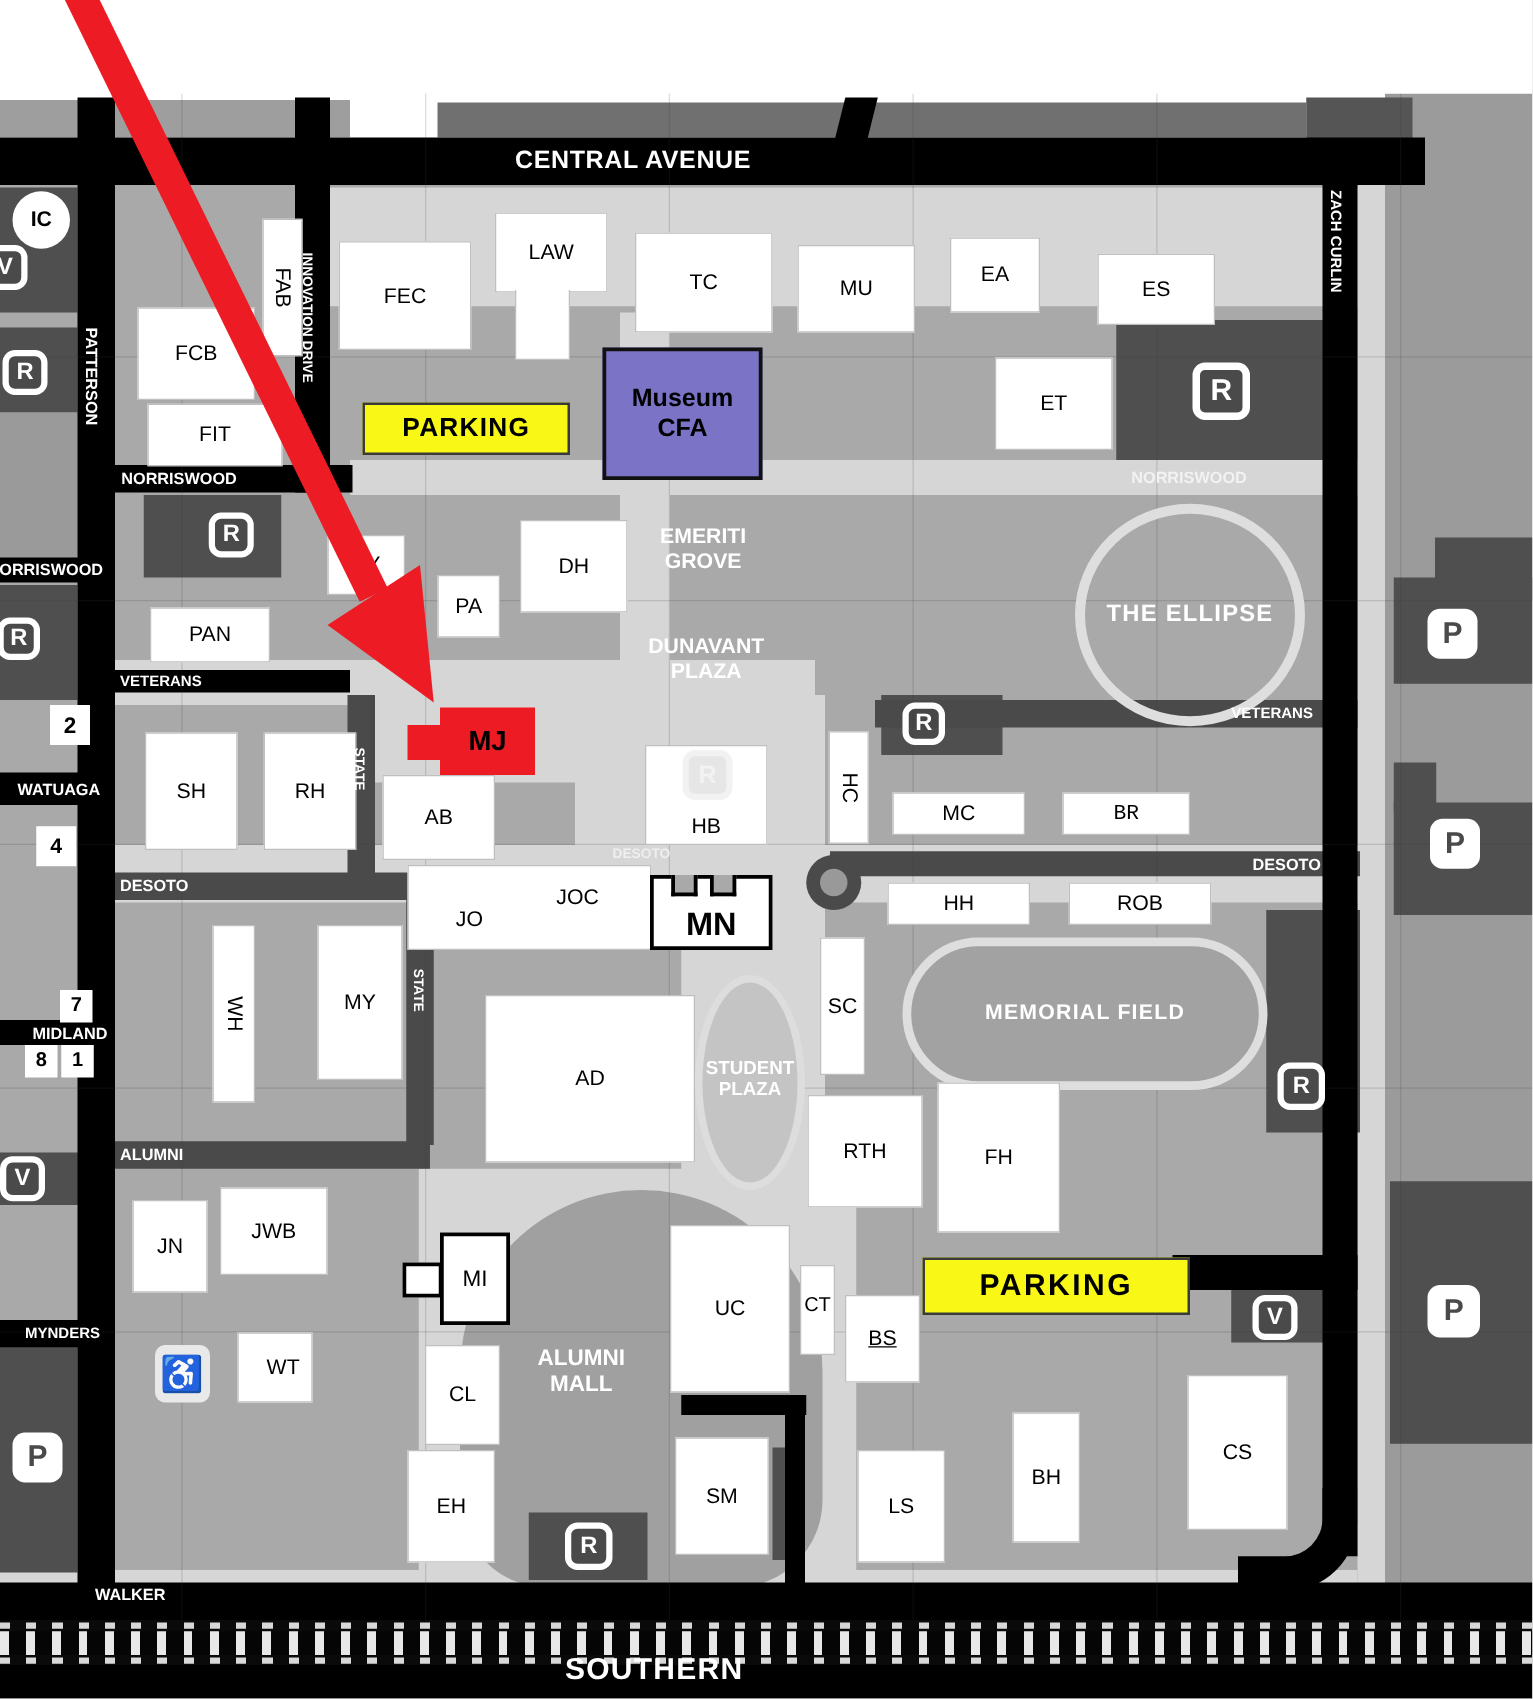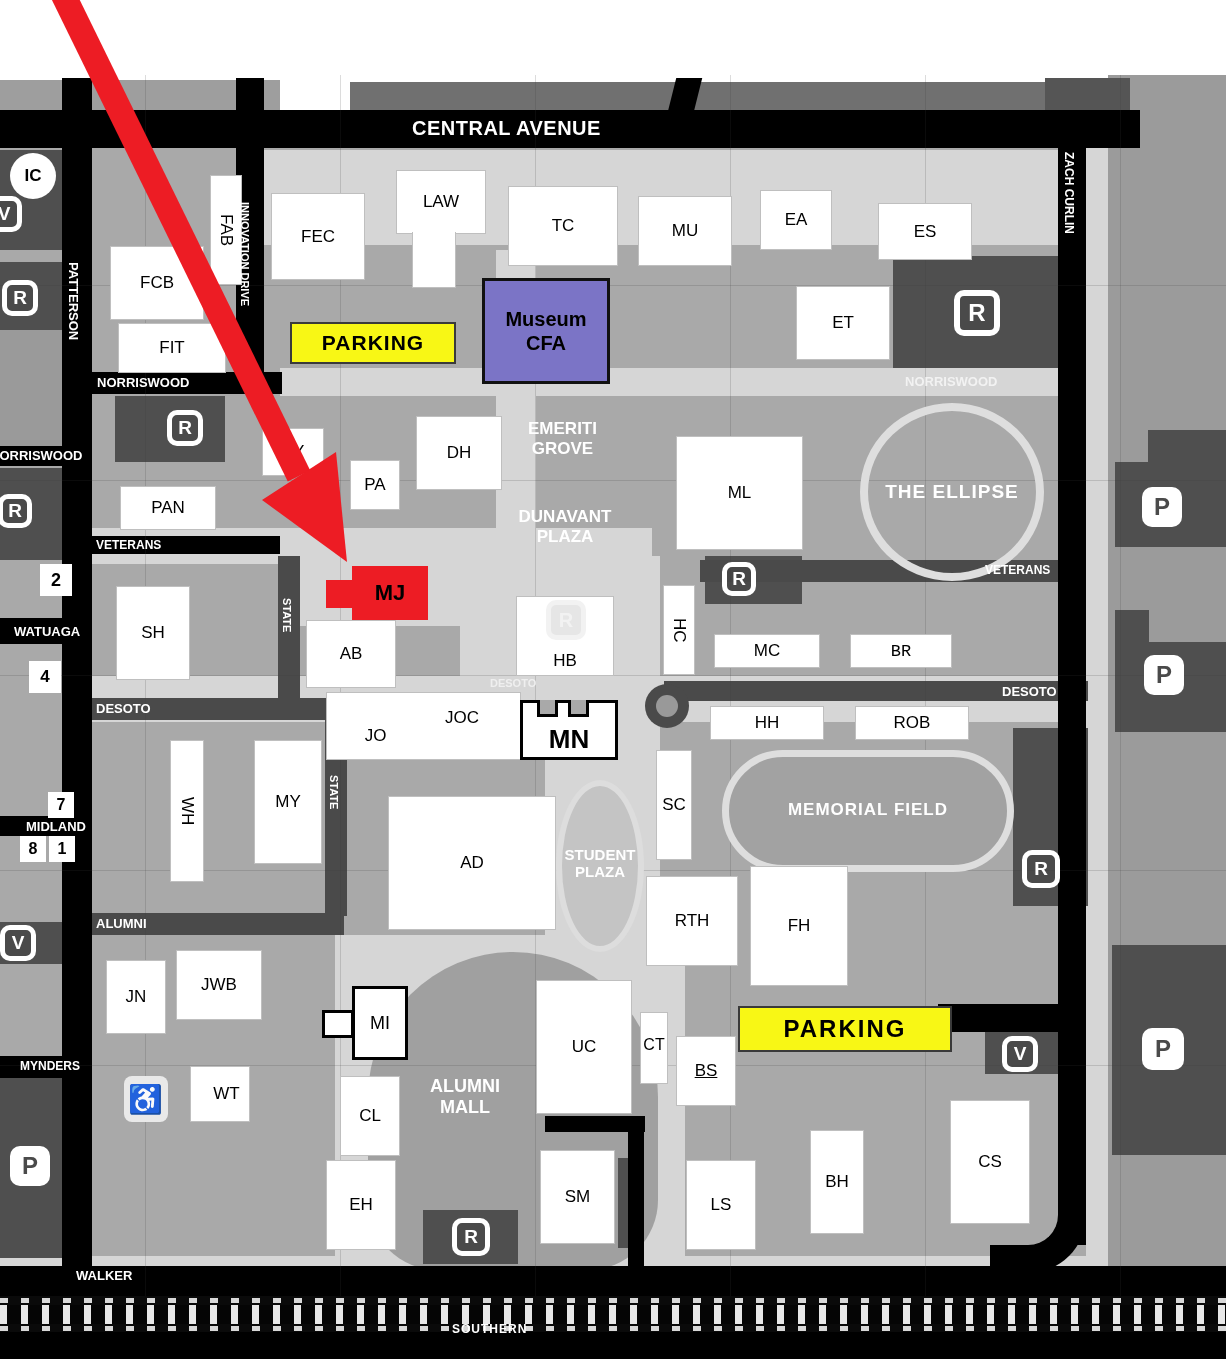--- a/index.html
+++ b/index.html
@@ -115,36 +115,36 @@
   <div class="gridh" style="top:870px;"></div>
   <div class="gridh" style="top:1065px;"></div>
 
   <div class="abs" style="left:860px;top:403px;width:184px;height:178px;border:8px solid #dedede;border-radius:50%;box-sizing:border-box;"></div>
   <div class="abs" style="left:722px;top:750px;width:292px;height:122px;border:7px solid #dedede;border-radius:61px;background:#a2a2a2;box-sizing:border-box;"></div>
   <div class="abs" style="left:556px;top:780px;width:88px;height:172px;background:#c4c4c4;border:6px solid #ddd;border-radius:50%;box-sizing:border-box;"></div>
 
   <div class="bl" style="left:210px;top:175px;width:32px;height:110px;">
       <span class="vtx">FAB</span>
     </div>
-  <div class="bl" style="left:271px;top:193px;width:94px;height:87px;">FEC</div>
+  <div class="bl" style="left:271px;top:193px;width:106px;height:87px;">FEC</div>
   <div class="bl" style="left:396px;top:170px;width:90px;height:64px;">LAW</div>
   <div class="bl" style="left:412px;top:232px;width:44px;height:56px;border-top:none;"></div>
   <div class="bl" style="left:508px;top:186px;width:110px;height:80px;">TC</div>
   <div class="bl" style="left:638px;top:196px;width:94px;height:70px;">MU</div>
   <div class="bl" style="left:760px;top:190px;width:72px;height:60px;">EA</div>
   <div class="bl" style="left:878px;top:203px;width:94px;height:57px;">ES</div>
   <div class="bl" style="left:110px;top:246px;width:94px;height:74px;">FCB</div>
   <div class="bl" style="left:118px;top:323px;width:108px;height:50px;">FIT</div>
   <div class="bl" style="left:796px;top:286px;width:94px;height:74px;">ET</div>
   <div class="bl" style="left:262px;top:428px;width:62px;height:48px;">SY</div>
   <div class="bl" style="left:350px;top:460px;width:50px;height:50px;">PA</div>
   <div class="bl" style="left:416px;top:416px;width:86px;height:74px;">DH</div>
   <div class="bl" style="left:120px;top:486px;width:96px;height:44px;">PAN</div>
-  <div class="bl" style="left:676px;top:436px;width:127px;height:114px;">ML</div>
   <div class="bl" style="left:116px;top:586px;width:74px;height:94px;">SH</div>
+  <div class="bl" style="left:211px;top:586px;width:74px;height:94px;">RH</div>
   <div class="bl" style="left:306px;top:620px;width:90px;height:68px;">AB</div>
   <div class="bl" style="left:516px;top:596px;width:98px;height:80px;align-items:flex-end;padding-bottom:4px;">HB</div>
   <div class="bl" style="left:663px;top:585px;width:32px;height:90px;">
       <span class="vtx">HC</span>
     </div>
   <div class="bl" style="left:714px;top:634px;width:106px;height:34px;">MC</div>
   <div class="bl" style="left:850px;top:634px;width:102px;height:34px;font-family:Liberation Mono, monospace;">BR</div>
   <div class="bl" style="left:326px;top:692px;width:195px;height:68px;"></div>
   <div class="abs" style="left:348px;top:722px;width:55px;height:28px;display:flex;align-items:center;justify-content:center;font-size:17px;">JO</div>
   <div class="abs" style="left:428px;top:704px;width:68px;height:28px;display:flex;align-items:center;justify-content:center;font-size:17px;">JOC</div>
@@ -226,21 +226,21 @@
   <div class="st" style="left:14px;top:624px;font-size:13px;">WATUAGA</div>
   <div class="st vtx" style="left:281px;top:598px;font-size:11px;">STATE</div>
   <div class="st vtx" style="left:328px;top:775px;font-size:11px;">STATE</div>
   <div class="st" style="left:96px;top:701px;font-size:13px;">DESOTO</div>
   <div class="st" style="left:490px;top:677px;font-size:11px;color:#efefef;">DESOTO</div>
   <div class="st" style="left:1002px;top:684px;font-size:13px;">DESOTO</div>
   <div class="st" style="left:26px;top:819px;font-size:13px;">MIDLAND</div>
   <div class="st" style="left:96px;top:916px;font-size:13px;">ALUMNI</div>
   <div class="st" style="left:20px;top:1059px;font-size:12px;">MYNDERS</div>
   <div class="st" style="left:76px;top:1268px;font-size:13px;">WALKER</div>
-  <div class="st" style="left:452px;top:1322px;font-size:12px;letter-spacing:1px;">SOUTHERN</div>
+  <div class="st" style="left:452px;top:1322px;font-size:24px;letter-spacing:1px;">SOUTHERN</div>
 
   <div class="ar" style="left:505px;top:418px;width:115px;height:42px;font-size:17px;">
     <span>EMERITI</span>
     <span>GROVE</span>
   </div>
   <div class="ar" style="left:500px;top:506px;width:130px;height:42px;font-size:17px;">
     <span>DUNAVANT</span>
     <span>PLAZA</span>
   </div>
   <div class="ar" style="left:546px;top:842px;width:108px;height:42px;font-size:15px;">

